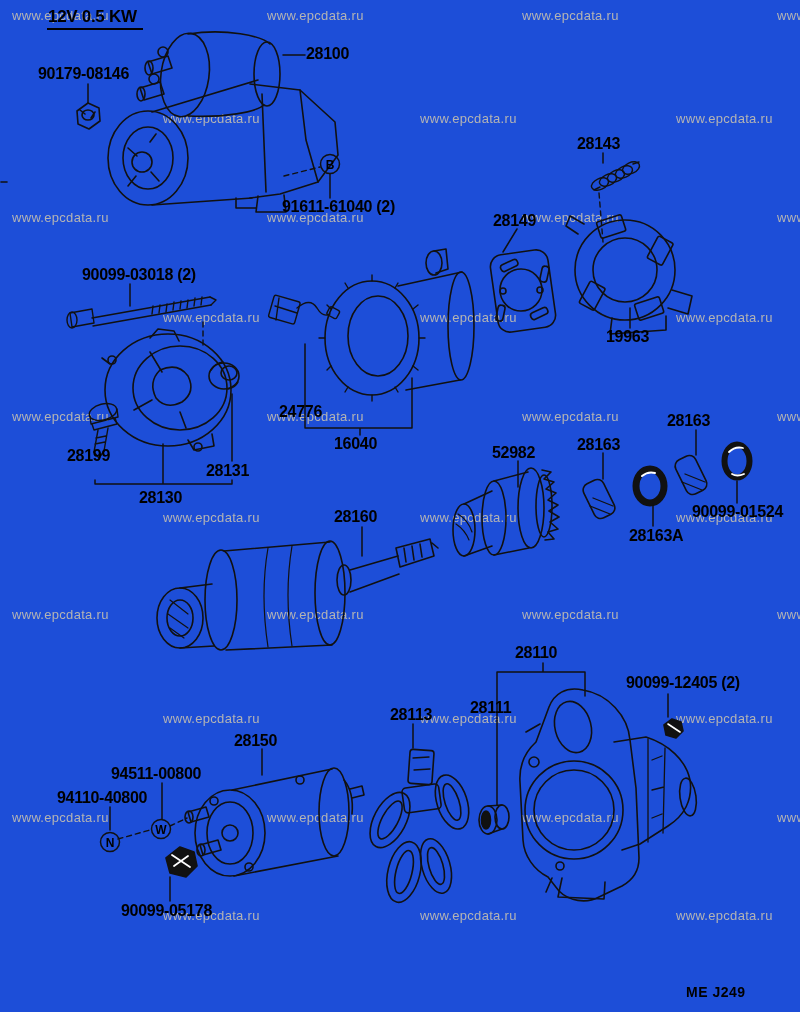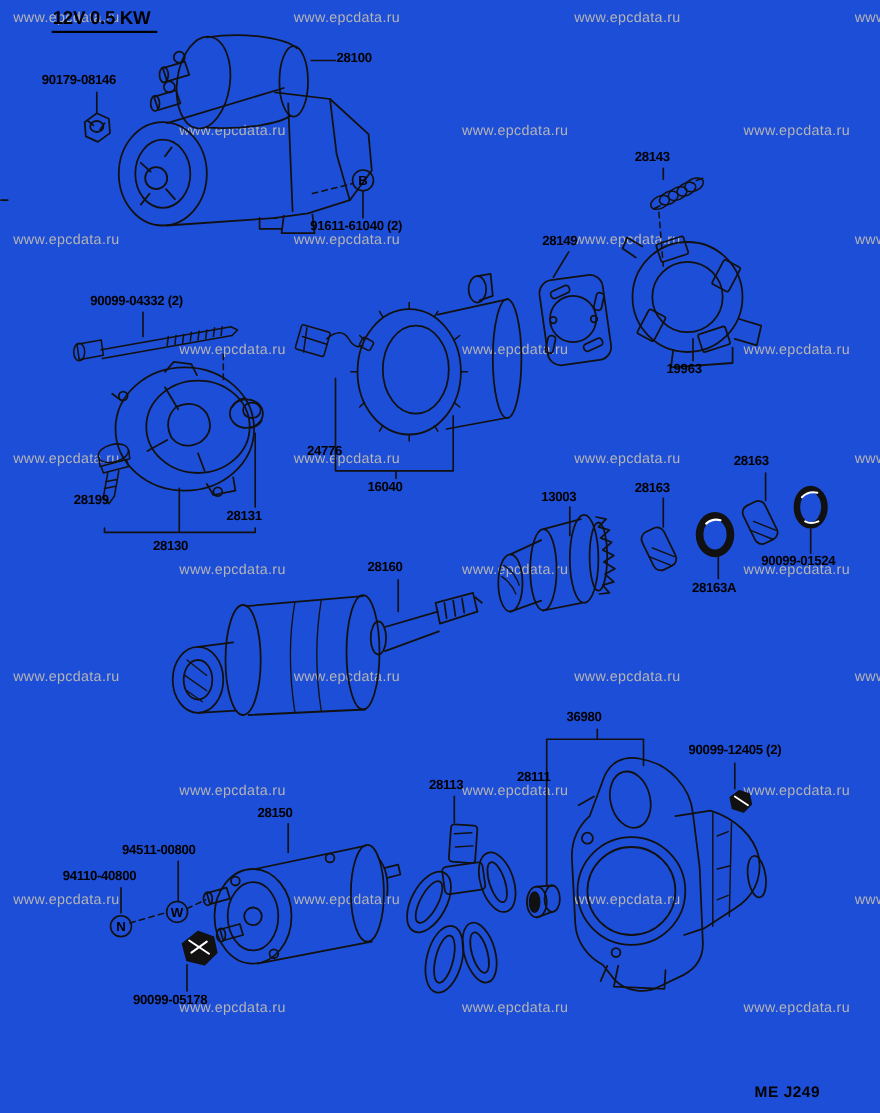--- a/index.html
+++ b/index.html
@@ -6,21 +6,21 @@
   .canvas {
     position:relative; width:800px; height:1012px; background:#1d4ed8;
     overflow:hidden; font-family:"Liberation Sans", sans-serif;
   }
   .wm {
     position:absolute; font-size:13px; line-height:1; color:#b4b4b4;
     white-space:nowrap; letter-spacing:.3px; user-select:none;
   }
   .art { position:absolute; left:0; top:0; }
   .plabel {
-    position:absolute; font-weight:bold; font-size:12px; line-height:1.05;
+    position:absolute; font-weight:bold; font-size:16px; line-height:1.05;
     color:#000; white-space:nowrap; letter-spacing:-0.3px;
   }
   .spec {
     font-size:17px; border-bottom:2px solid #000; padding:0 6px 2px 1px;
   }
   .figcode { font-size:14px; letter-spacing:.5px; }
   svg text.callout { font-family:"Liberation Sans",sans-serif; font-weight:bold; font-size:12px; }
 </style>
 </head>
 <body>
@@ -319,35 +319,35 @@
     </g>
   </svg>
 
   <div class="plabel spec" style="left:47px;top:8px">12V 0.5 KW</div>
   <div class="plabel" style="left:38px;top:66px">90179-08146</div>
   <div class="plabel" style="left:306px;top:46px">28100</div>
   <div class="plabel" style="left:282px;top:199px">91611-61040 (2)</div>
   <div class="plabel" style="left:577px;top:136px">28143</div>
   <div class="plabel" style="left:493px;top:213px">28149</div>
   <div class="plabel" style="left:606px;top:329px">19963</div>
-  <div class="plabel" style="left:82px;top:267px">90099-04332 (2)</div>
+  <div class="plabel" style="left:82px;top:267px">90099-03018 (2)</div>
   <div class="plabel" style="left:279px;top:404px">24776</div>
   <div class="plabel" style="left:334px;top:436px">16040</div>
   <div class="plabel" style="left:67px;top:448px">28199</div>
   <div class="plabel" style="left:206px;top:463px">28131</div>
   <div class="plabel" style="left:139px;top:490px">28130</div>
   <div class="plabel" style="left:334px;top:509px">28160</div>
-  <div class="plabel" style="left:492px;top:445px">13003</div>
+  <div class="plabel" style="left:492px;top:445px">52982</div>
   <div class="plabel" style="left:577px;top:437px">28163</div>
   <div class="plabel" style="left:667px;top:413px">28163</div>
   <div class="plabel" style="left:629px;top:528px">28163A</div>
   <div class="plabel" style="left:692px;top:504px">90099-01524</div>
   <div class="plabel" style="left:234px;top:733px">28150</div>
   <div class="plabel" style="left:111px;top:766px">94511-00800</div>
   <div class="plabel" style="left:57px;top:790px">94110-40800</div>
   <div class="plabel" style="left:121px;top:903px">90099-05178</div>
   <div class="plabel" style="left:390px;top:707px">28113</div>
   <div class="plabel" style="left:470px;top:700px">28111</div>
-  <div class="plabel" style="left:515px;top:645px">36980</div>
+  <div class="plabel" style="left:515px;top:645px">28110</div>
   <div class="plabel" style="left:626px;top:675px">90099-12405 (2)</div>
   <div class="plabel figcode" style="left:686px;top:985px">ME J249</div>
 
 </div>
 
 </body></html>

